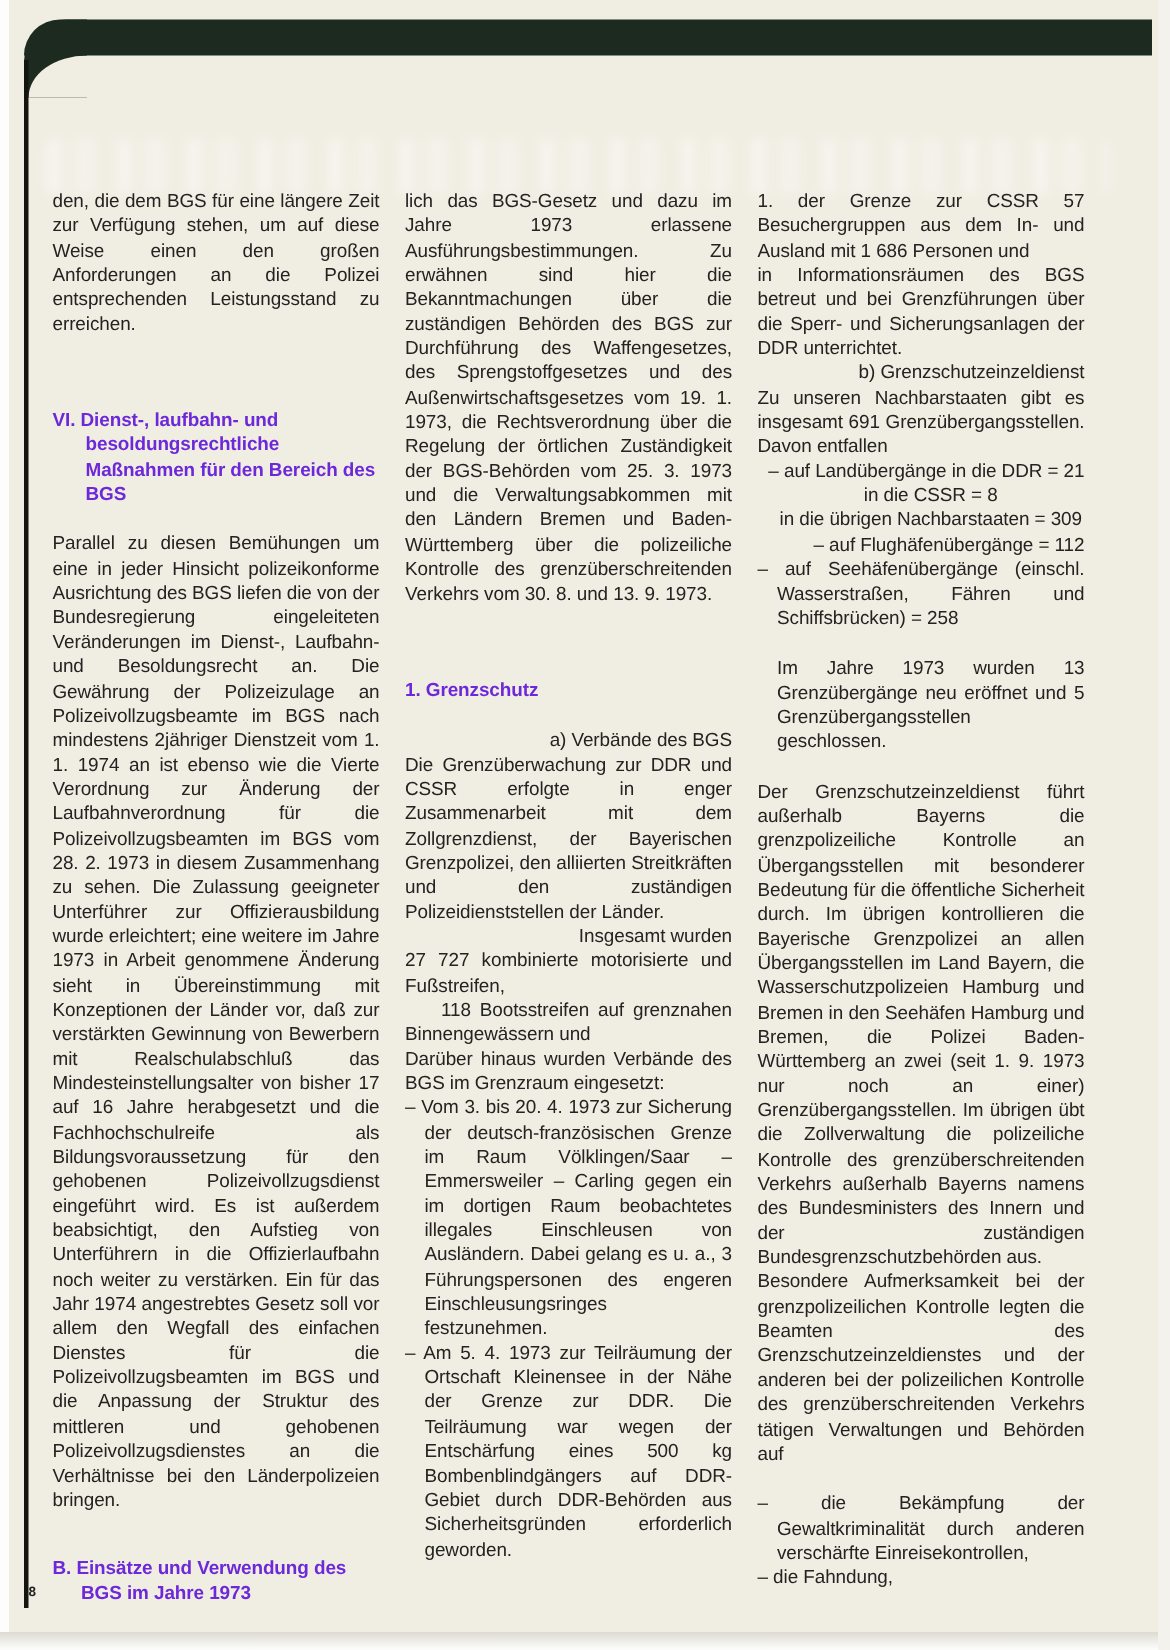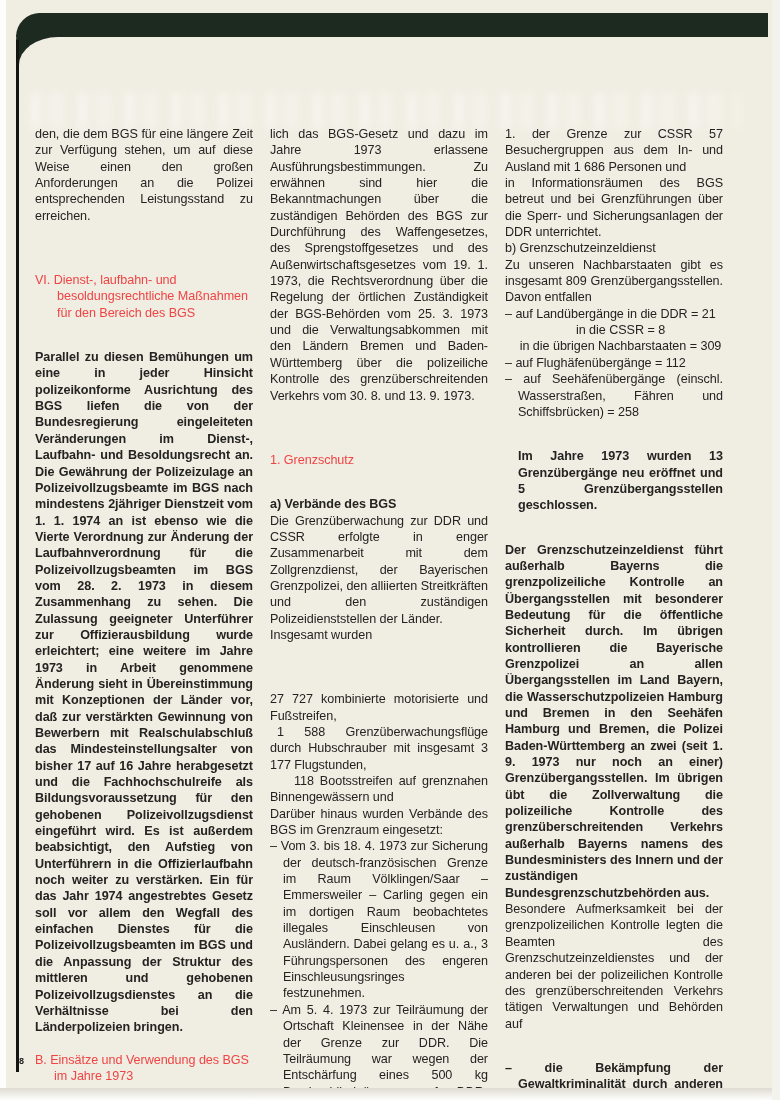--- a/index.html
+++ b/index.html
@@ -42,32 +42,32 @@
   }
   .columns{
     position:absolute;left:35px;top:126px;width:690px;
     display:flex;gap:17px;
     color:#232321;
     font-size:12.6px;line-height:16.35px;
     letter-spacing:-0.05px;
   }
   .col{width:218px;flex:0 0 218px;}
   p{margin:0;text-align:justify;}
-  .no-just{text-align:left;}
+  .no-just{text-align:right;}
   h3{
     margin:0;font-size:12.6px;line-height:16.35px;text-align:left;
-    font-weight:normal;color:#ef4444;
+    font-weight:bold;color:#6d28d9;
   }
   .hang-vi{padding-left:22px;text-indent:-22px;}
   .hang-b{padding-left:19px;text-indent:-19px;}
   .gap-xl{margin-top:48px;}
-  .gap-lg{margin-top:16px;}
-  .gap-md{margin-top:28px;font-weight:bold;}
+  .gap-lg{margin-top:29px;}
+  .gap-md{margin-top:17px;}
   .dash-item{padding-left:13px;text-indent:-13px;}
-  .stat-0{text-indent:0;margin-top:48px;}
+  .stat-0{text-indent:0;}
   .stat-1{text-indent:7px;}
   .stat-2{text-indent:24px;}
   .indent-block{padding-left:13px;}
   .sub-line{padding-left:13px;text-align:center;}
   .page-number{
     position:absolute;left:19px;top:1056px;
     font-size:9px;font-weight:bold;color:#232321;
   }
   
   .edge-left{position:absolute;left:0;top:0;width:6px;height:1100px;background:#fdfdfc;}
@@ -98,33 +98,32 @@
 
   </div>
 
   <div class="col">
     <p>lich das BGS-Gesetz und dazu im Jahre 1973 erlassene Ausführungsbestimmungen. Zu erwähnen sind hier die Bekanntmachungen über die zuständigen Behörden des BGS zur Durchführung des Waffengesetzes, des Sprengstoffgesetzes und des Außenwirtschaftsgesetzes vom 19. 1. 1973, die Rechtsverordnung über die Regelung der örtlichen Zuständigkeit der BGS-Behörden vom 25. 3. 1973 und die Verwaltungsabkommen mit den Ländern Bremen und Baden-Württemberg über die polizeiliche Kontrolle des grenzüberschreitenden Verkehrs vom 30. 8. und 13. 9. 1973.</p>
     <h3 class="gap-xl">1. Grenzschutz</h3>
     <p class="gap-md no-just">a)  Verbände des BGS</p>
     <p>Die Grenzüberwachung zur DDR und CSSR erfolgte in enger Zusammenarbeit mit dem Zollgrenzdienst, der Bayerischen Grenzpolizei, den alliierten Streitkräften und den zuständigen Polizeidienststellen der Länder.</p>
     <p class="no-just">Insgesamt wurden</p>
     <p class="stat-0">27 727 kombinierte motorisierte und Fußstreifen,</p>
-    <p class="stat-1">1 588 Grenzüberwachungsflüge durch Hubschrauber mit insgesamt 3 177 Flugstunden,</p>
     <p class="stat-2">118 Bootsstreifen auf grenznahen Binnengewässern und</p>
     <p>Darüber hinaus wurden Verbände des BGS im Grenzraum eingesetzt:</p>
-    <p class="dash-item">– Vom 3. bis 18. 4. 1973 zur Sicherung der deutsch-französischen Grenze im Raum Völklingen/Saar – Emmersweiler – Carling gegen ein im dortigen Raum beobachtetes illegales Einschleusen von Ausländern. Dabei gelang es u. a., 3 Führungspersonen des engeren Einschleusungsringes festzunehmen.</p>
+    <p class="dash-item">– Vom 3. bis 20. 4. 1973 zur Sicherung der deutsch-französischen Grenze im Raum Völklingen/Saar – Emmersweiler – Carling gegen ein im dortigen Raum beobachtetes illegales Einschleusen von Ausländern. Dabei gelang es u. a., 3 Führungspersonen des engeren Einschleusungsringes festzunehmen.</p>
     <p class="dash-item">– Am 5. 4. 1973 zur Teilräumung der Ortschaft Kleinensee in der Nähe der Grenze zur DDR. Die Teilräumung war wegen der Entschärfung eines 500 kg Bombenblindgängers auf DDR-Gebiet durch DDR-Behörden aus Sicherheitsgründen erforderlich geworden.</p>
 
   </div>
 
   <div class="col">
     <p>1. der Grenze zur CSSR 57 Besuchergruppen aus dem In- und Ausland mit 1 686 Personen und</p>
     <p>in Informationsräumen des BGS betreut und bei Grenzführungen über die Sperr- und Sicherungsanlagen der DDR unterrichtet.</p>
     <p class="no-just">b) Grenzschutzeinzeldienst</p>
-    <p>Zu unseren Nachbarstaaten gibt es insgesamt 809 Grenzübergangsstellen. Davon entfallen</p>
+    <p>Zu unseren Nachbarstaaten gibt es insgesamt 691 Grenzübergangsstellen. Davon entfallen</p>
     <p class="dash-item no-just">– auf Landübergänge in die DDR = 21</p>
     <p class="sub-line">in die CSSR = 8</p>
     <p class="sub-line">in die übrigen Nachbarstaaten = 309</p>
     <p class="dash-item no-just">– auf Flughäfenübergänge = 112</p>
     <p class="dash-item">– auf Seehäfenübergänge (einschl. Wasserstraßen, Fähren und Schiffsbrücken) = 258</p>
     <p class="gap-md indent-block">Im Jahre 1973 wurden 13 Grenzübergänge neu eröffnet und 5 Grenzübergangsstellen geschlossen.</p>
     <p class="gap-md">Der Grenzschutzeinzeldienst führt außerhalb Bayerns die grenzpolizeiliche Kontrolle an Übergangsstellen mit besonderer Bedeutung für die öffentliche Sicherheit durch. Im übrigen kontrollieren die Bayerische Grenzpolizei an allen Übergangsstellen im Land Bayern, die Wasserschutzpolizeien Hamburg und Bremen in den Seehäfen Hamburg und Bremen, die Polizei Baden-Württemberg an zwei (seit 1. 9. 1973 nur noch an einer) Grenzübergangsstellen. Im übrigen übt die Zollverwaltung die polizeiliche Kontrolle des grenzüberschreitenden Verkehrs außerhalb Bayerns namens des Bundesministers des Innern und der zuständigen Bundesgrenzschutzbehörden aus.</p>
     <p>Besondere Aufmerksamkeit bei der grenzpolizeilichen Kontrolle legten die Beamten des Grenzschutzeinzeldienstes und der anderen bei der polizeilichen Kontrolle des grenzüberschreitenden Verkehrs tätigen Verwaltungen und Behörden auf</p>
     <p class="gap-md dash-item">– die Bekämpfung der Gewaltkriminalität durch anderen verschärfte Einreisekontrollen,</p>
     <p class="dash-item">– die Fahndung,</p>

